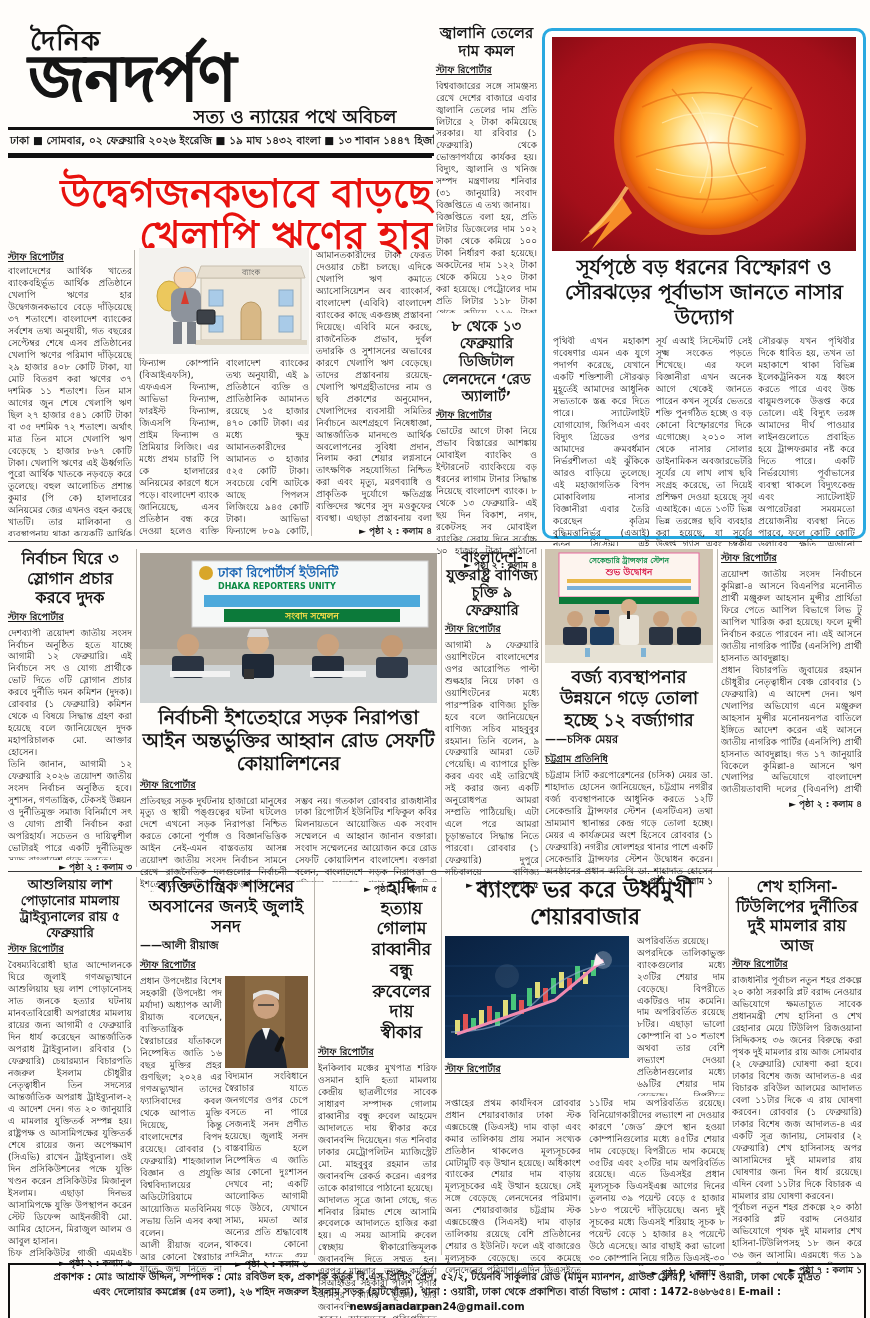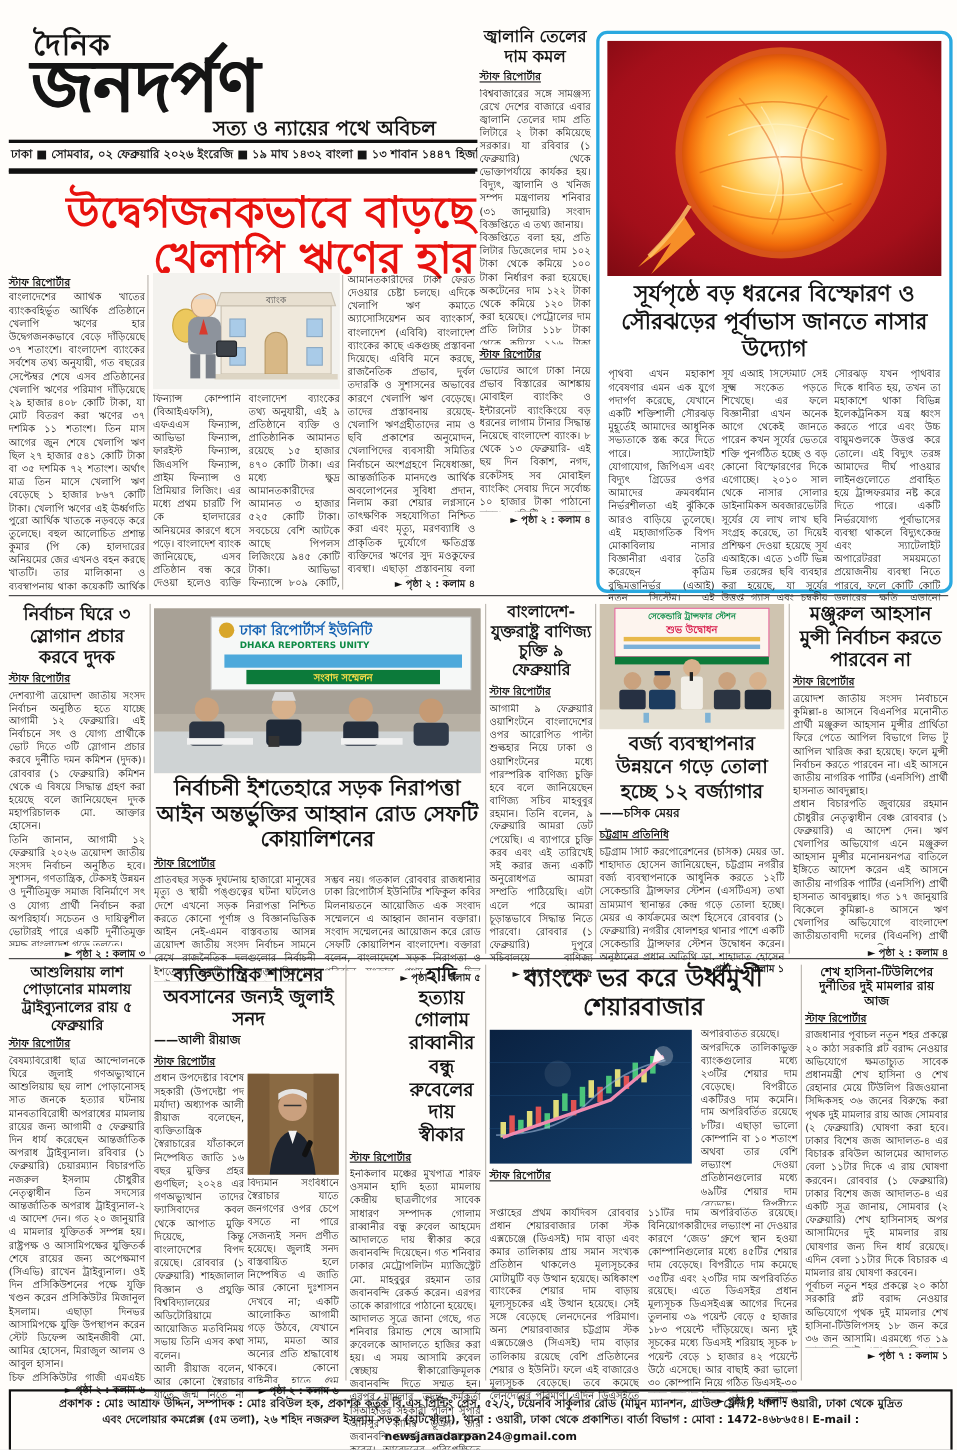--- a/index.html
+++ b/index.html
@@ -37,20 +37,21 @@
   <div class="abs mh-tagline" style="left:160px;top:103px;width:270px;">সত্য ও ন্যায়ের পথে অবিচল</div>
   <div class="abs mh-dateline" style="left:8px;top:127px;width:422px;">ঢাকা ■ সোমবার, ০২ ফেব্রুয়ারি ২০২৬ ইংরেজি ■ ১৯ মাঘ ১৪৩২ বাংলা ■ ১৩ শাবান ১৪৪৭ হিজরি ■ পৃষ্ঠা ৮ ■ মূল্য ৫ টাকা</div>
   <div class="abs mh-rule2" style="left:8px;top:155px;width:424px;"></div>
 
   <div class="abs" style="left:436px;top:24px;width:101px;">
     <div class="h-md" style="font-size:15px;">জ্বালানি তেলের দাম কমল</div>
     <div class="byline">স্টাফ রিপোর্টার</div>
     <div class="col" style="height:232px;">বিশ্ববাজারের সঙ্গে সামঞ্জস্য রেখে দেশের বাজারে এবার জ্বালানি তেলের দাম প্রতি লিটারে ২ টাকা কমিয়েছে সরকার। যা রবিবার (১ ফেব্রুয়ারি) থেকে ভোক্তাপর্যায়ে কার্যকর হয়। বিদ্যুৎ, জ্বালানি ও খনিজ সম্পদ মন্ত্রণালয় শনিবার (৩১ জানুয়ারি) সংবাদ বিজ্ঞপ্তিতে এ তথ্য জানায়।
 বিজ্ঞপ্তিতে বলা হয়, প্রতি লিটার ডিজেলের দাম ১০২ টাকা থেকে কমিয়ে ১০০ টাকা নির্ধারণ করা হয়েছে। অকটেনের দাম ১২২ টাকা থেকে কমিয়ে ১২০ টাকা করা হয়েছে। পেট্রোলের দাম প্রতি লিটার ১১৮ টাকা থেকে কমিয়ে ১১৬ টাকা এবং কেরোসিনের দাম ১১৪ টাকা থেকে ১১২ টাকা করা হয়েছে।
 জানায়, বিশ্ববাজারে জ্বালানি তেলের মূল্য হ্রাস অথবা বৃদ্ধির সাথে সামঞ্জস্য রেখে স্বয়ংক্রিয় পদ্ধতিতে দেশে ভোক্তা পর্যায়ে প্রতিমাসে জ্বালানি তেলের মূল্য নির্ধারণ করা হয়।</div>
+    <div class="h-md" style="font-size:14.5px;margin-top:5px;">৮ থেকে ১৩ ফেব্রুয়ারি ডিজিটাল লেনদেনে ‘রেড অ্যালার্ট’</div>
     <div class="byline">স্টাফ রিপোর্টার</div>
     <div class="col" style="height:132px;">ভোটের আগে টাকা নিয়ে প্রভাব বিস্তারের আশঙ্কায় মোবাইল ব্যাংকিং ও ইন্টারনেট ব্যাংকিংয়ে বড় ধরনের লাগাম টানার সিদ্ধান্ত নিয়েছে বাংলাদেশ ব্যাংক। ৮ থেকে ১৩ ফেব্রুয়ারি- এই ছয় দিন বিকাশ, নগদ, রকেটসহ সব মোবাইল ব্যাংকিং সেবায় দিনে সর্বোচ্চ ১০ হাজার টাকা পাঠানো যাবে। প্রতিটি লেনদেনের সীমা হবে মাত্র এক হাজার টাকা। অর্থাৎ বড় অঙ্কের লেনদেন কার্যত বন্ধই থাকছে।
 একই সময়ে আরো কঠোর হচ্ছে ব্যাংকিং চ্যানেল। ইন্টারনেট ব্যাংকিং ব্যবহার করে ব্যক্তি থেকে ব্যক্তি টাকা পাঠানোর সুবিধা পুরোপুরি বন্ধ রাখার প্রস্তুতি নেওয়া</div>
     <div class="jump">► পৃষ্ঠা ২ : কলাম ৪</div>
   </div>
 
   <div class="abs nasa-box" style="left:542px;top:28px;width:318px;height:505px;">
     <svg class="photo" style="margin:6px auto 0 auto;" width="304" height="214" viewBox="0 0 304 214">
       <defs>
         <radialGradient id="bgred" cx="50%" cy="45%" r="75%">
@@ -214,21 +215,20 @@
     </svg>
     <div class="h-md" style="font-size:17.5px;margin-top:4px;">বর্জ্য ব্যবস্থাপনার উন্নয়নে গড়ে তোলা হচ্ছে ১২ বর্জ্যাগার</div>
     <div class="attr">——চসিক মেয়র</div>
     <div class="byline">চট্টগ্রাম প্রতিনিধি</div>
     <div class="col" style="height:104px;">চট্টগ্রাম সিটি করপোরেশনের (চসিক) মেয়র ডা. শাহাদাত হোসেন জানিয়েছেন, চট্টগ্রাম নগরীর বর্জ্য ব্যবস্থাপনাকে আধুনিক করতে ১২টি সেকেন্ডারি ট্রান্সফার স্টেশন (এসটিএস) তথা ভ্রাম্যমাণ স্থানান্তর কেন্দ্র গড়ে তোলা হচ্ছে। মেয়র এ কার্যক্রমের অংশ হিসেবে রোববার (১ ফেব্রুয়ারি) নগরীর ষোলশহর থানার পাশে একটি সেকেন্ডারি ট্রান্সফার স্টেশন উদ্বোধন করেন। অনুষ্ঠানের প্রধান অতিথি ডা. শাহাদাত হোসেন বলেন, নগরীর পরিচ্ছন্নতা ব্যবস্থা আরও গতিশীল ও কার্যকর করতে পরিকল্পিতভাবে এসব এসটিএস নির্মাণ করা হচ্ছে। এর মাধ্যমে ওয়ার্ড ভিত্তিক প্রাথমিক সংগ্রহ পয়েন্ট থেকে বর্জ্য সাময়িকভাবে সংরক্ষণ, বাছাই ও সংহত করে বৃহৎ পরিবহনে বর্জ্য ব্যবস্থাপনা স্থাপনায় পাঠানো হবে। এতে পরিবেশ দূষণ কমার পাশাপাশি নগরীর সড়ক ও জলাবদ্ধতার মাথার চাপও হ্রাস পাবে। তিনি বলেন, ষোলশহরের পাশাপাশি কাজীর দেউড়ি কার্যালয় এলাকা, ভাটিয়ারি, শনিরআখড়া, মোহরার ষোলকবহর শিমুলতলা একাডেমি, দক্ষিণ</div>
     <div class="jump">► পৃষ্ঠা ২ : কলাম ১</div>
   </div>
   <div class="abs vrule" style="left:717px;top:549px;height:318px;"></div>
 
   <div class="abs" style="left:721px;top:549px;width:141px;">
-    <div class="h-md" style="font-size:17px;">মঞ্জুরুল আহসান মুন্সী নির্বাচন করতে পারবেন না</div>
     <div class="byline">স্টাফ রিপোর্টার</div>
     <div class="col" style="height:228px;">ত্রয়োদশ জাতীয় সংসদ নির্বাচনে কুমিল্লা-৪ আসনে বিএনপির মনোনীত প্রার্থী মঞ্জুরুল আহসান মুন্সীর প্রার্থিতা ফিরে পেতে আপিল বিভাগে লিভ টু আপিল খারিজ করা হয়েছে। ফলে মুন্সী নির্বাচন করতে পারবেন না। এই আসনে জাতীয় নাগরিক পার্টির (এনসিপি) প্রার্থী হাসনাত আবদুল্লাহ।
 প্রধান বিচারপতি জুবায়ের রহমান চৌধুরীর নেতৃত্বাধীন বেঞ্চ রোববার (১ ফেব্রুয়ারি) এ আদেশ দেন। ঋণ খেলাপির অভিযোগ এনে মঞ্জুরুল আহসান মুন্সীর মনোনয়নপত্র বাতিলে ইঙ্গিতে আদেশ করেন এই আসনে জাতীয় নাগরিক পার্টির (এনসিপি) প্রার্থী হাসনাত আবদুল্লাহ। গত ১৭ জানুয়ারি বিকেলে কুমিল্লা-৪ আসনে ঋণ খেলাপির অভিযোগে বাংলাদেশ জাতীয়তাবাদী দলের (বিএনপি) প্রার্থী মঞ্জুরুল আহসান মুন্সীর মনোনয়নপত্র বাতিল ঘোষণা করে নির্বাচন কমিশন (ইসি)। তার প্রার্থিতা ফিরে পেতে মনোনয়নপত্র বাতিল করে ইসির সিদ্ধান্তের বৈধতা নিয়ে হাইকোর্টে রিট করেছিলেন। ২১ জানুয়ারি কুমিল্লা-৪ আসনে ঋণ</div>
     <div class="jump">► পৃষ্ঠা ২ : কলাম ৪</div>
   </div>
 
   <div class="abs hrule" style="left:8px;top:871px;width:854px;"></div>
 
   <div class="abs" style="left:8px;top:877px;width:124px;">
     <div class="h-md" style="font-size:13px;">আশুলিয়ায় লাশ পোড়ানোর মামলায় ট্রাইব্যুনালের রায় ৫ ফেব্রুয়ারি</div>
@@ -329,21 +329,21 @@
       <div class="col" style="width:50%;height:178px;">সপ্তাহের প্রথম কার্যদিবস রোববার প্রধান শেয়ারবাজার ঢাকা স্টক এক্সচেঞ্জে (ডিএসই) দাম বাড়া এবং কমার তালিকায় প্রায় সমান সংখ্যক প্রতিষ্ঠান থাকলেও মূল্যসূচকের মোটামুটি বড় উত্থান হয়েছে। অধিকাংশ ব্যাংকের শেয়ার দাম বাড়ায় মূল্যসূচকের এই উত্থান হয়েছে। সেই সঙ্গে বেড়েছে লেনদেনের পরিমাণ। অন্য শেয়ারবাজার চট্টগ্রাম স্টক এক্সচেঞ্জেও (সিএসই) দাম বাড়ার তালিকায় রয়েছে বেশি প্রতিষ্ঠানের শেয়ার ও ইউনিট। ফলে এই বাজারেও মূল্যসূচক বেড়েছে। তবে কমেছে লেনদেনের পরিমাণ। এদিন ডিএসইতে লেনদেন শুরু হওয়ার অল্প সময়ের মধ্যেই দাম কমার তালিকায় চলে আসে বেশি সংখ্যক প্রতিষ্ঠান। ফলে মূল্যসূচকও ঋণাত্মক হয়ে পড়ে। তবে প্রথম আধাঘণ্টার লেনদেন শেষ হওয়ার আগেই দাম বাড়ার তালিকায় চলে আসে বেশি সংখ্যক ব্যাংক। এতে মূল্যসূচকও উর্ধ্বমুখী হয়। লেনদেনের শেষ পর্যন্ত বেশিরভাগ ব্যাংকের শেয়ার দাম বাড়ার প্রবণতা অব্যাহত থাকে। ফলে দাম বাড়ার তালিকা কিছুটা বড় হওয়ার পাশাপাশি সবকটি মূল্যসূচক বেড়ে দিনের লেনদেন শেষ হয়। দিনের লেনদেন শেষে ডিএসইতে সব খাত মিলে দাম বাড়ার তালিকায় নাম লিখিয়েছে ১৬৮টি প্রতিষ্ঠানের শেয়ার ও ইউনিট। বিপরীতে দাম কমেছে ১৬২টির। আর ৬২টির দাম</div>
       <div>
         <div class="col" style="width:136px;height:168px;">১১টির দাম অপরিবর্তিত রয়েছে। বিনিয়োগকারীদের লভ্যাংশ না দেওয়ার কারণে ‘জেড’ গ্রুপে স্থান হওয়া কোম্পানিগুলোর মধ্যে ৪৫টির শেয়ার দাম বেড়েছে। বিপরীতে দাম কমেছে ৩৫টির এবং ২৩টির দাম অপরিবর্তিত রয়েছে। এতে ডিএসইর প্রধান মূল্যসূচক ডিএসইএক্স আগের দিনের তুলনায় ৩৯ পয়েন্ট বেড়ে ৫ হাজার ১৮৩ পয়েন্টে দাঁড়িয়েছে। অন্য দুই সূচকের মধ্যে ডিএসই শরিয়াহ সূচক ৮ পয়েন্ট বেড়ে ১ হাজার ৪২ পয়েন্টে উঠে এসেছে। আর বাছাই করা ভালো ৩০ কোম্পানি নিয়ে গঠিত ডিএসই-৩০ সূচক আগের দিনের তুলনায় ১ পয়েন্ট বেড়ে ১ হাজার ৯৯৭ পয়েন্টে উঠে এসেছে। সবকটি মূল্যসূচক বাড়ার পাশাপাশি ডিএসইতে লেনদেনের পরিমাণও বেড়েছে। বাজারটিতে লেনদেন হয়েছে ৬২৬ কোটি ৬৮ লাখ টাকা। আগের কার্যদিবসে লেনদেন হয় ৫৫০ কোটি ২০ টাকা। এ হিসাবে আগের কার্যদিবসের তুলনায় লেনদেন বেড়েছে ৭৬ কোটি ৪৮ লাখ টাকা। এই লেনদেনে সব থেকে বড় ভূমিকা রেখেছে ড্রাগন সোয়েটার বিল্ডিংয়ের শেয়ার। কোম্পানিটির ২৩ কোটি ৮৮ লাখ টাকার লেনদেন হয়েছে।</div>
         <div class="jump">► পৃষ্ঠা 9 : কলাম ৩</div>
       </div>
     </div>
   </div>
   <div class="abs vrule" style="left:728px;top:877px;height:378px;"></div>
 
   <div class="abs" style="left:732px;top:877px;width:130px;">
-    <div class="h-md" style="font-size:11px;">শেখ হাসিনা-টিউলিপের দুর্নীতির দুই মামলার রায় আজ</div>
+    <div class="h-md" style="font-size:16px;">শেখ হাসিনা-টিউলিপের দুর্নীতির দুই মামলার রায় আজ</div>
     <div class="byline">স্টাফ রিপোর্টার</div>
     <div class="col" style="height:288px;">রাজধানীর পূর্বাচল নতুন শহর প্রকল্পে ২০ কাঠা সরকারি প্লট বরাদ্দ নেওয়ার অভিযোগে ক্ষমতাচ্যুত সাবেক প্রধানমন্ত্রী শেখ হাসিনা ও শেখ রেহানার মেয়ে টিউলিপ রিজওয়ানা সিদ্দিকসহ ৩৬ জনের বিরুদ্ধে করা পৃথক দুই মামলার রায় আজ সোমবার (২ ফেব্রুয়ারি) ঘোষণা করা হবে। ঢাকার বিশেষ জজ আদালত-৪ এর বিচারক রবিউল আলমের আদালত বেলা ১১টার দিকে এ রায় ঘোষণা করবেন। রোববার (১ ফেব্রুয়ারি) ঢাকার বিশেষ জজ আদালত-৪ এর একটি সূত্র জানায়, সোমবার (২ ফেব্রুয়ারি) শেখ হাসিনাসহ অপর আসামিদের দুই মামলার রায় ঘোষণার জন্য দিন ধার্য রয়েছে। এদিন বেলা ১১টার দিকে বিচারক এ মামলার রায় ঘোষণা করবেন।
 পূর্বাচল নতুন শহর প্রকল্পে ২০ কাঠা সরকারি প্লট বরাদ্দ নেওয়ার অভিযোগে পৃথক দুই মামলার শেখ হাসিনা-টিউলিপসহ ১৮ জন করে ৩৬ জন আসামি। এরমধ্যে গত ১৯ জানুয়ারি রাষ্ট্র এবং আসামি পক্ষের যুক্তিউপস্থাপন শেষে শেখ হাসিনা-টিউলিপ-রাদওয়ানের মামলার রায় ঘোষণার জন্য ২ ফেব্রুয়ারি দিন ধার্য করেন ঢাকার বিশেষ জজ আদালত-৪ এর বিচারক রবিউল আলম। অপর দিকে গত ১৩ জানুয়ারি রাষ্ট্র এবং আসামি পক্ষের যুক্তিউপস্থাপন শেষে শেখ হাসিনা-টিউলিপ-আজমিনার মামলার রায় ঘোষণার জন্য ২</div>
     <div class="jump">► পৃষ্ঠা ৭ : কলাম ১</div>
   </div>
 
   <div class="abs footer-box" style="left:8px;top:1263px;width:842px;">
     <span>প্রকাশক : মোঃ আশ্রাফ উদ্দিন, সম্পাদক : মোঃ রবিউল হক, প্রকাশক কর্তৃক বি.এস প্রিন্টিং প্রেস, ৫২/২, টয়েনবি সার্কুলার রোড (মামুন ম্যানশন, গ্রাউন্ড ফ্লোর), থানা : ওয়ারী, ঢাকা থেকে মুদ্রিত</span><br>
     <span>এবং দেলোয়ার কমপ্লেক্স (৫ম তলা), ২৬ শহিদ নজরুল ইসলাম সড়ক (হাটখোলা), থানা : ওয়ারী, ঢাকা থেকে প্রকাশিত। বার্তা বিভাগ : মোবা : 1472-৪৬৮৬৫৪।</span>
     <span class="footer-email">E-mail :</span>

